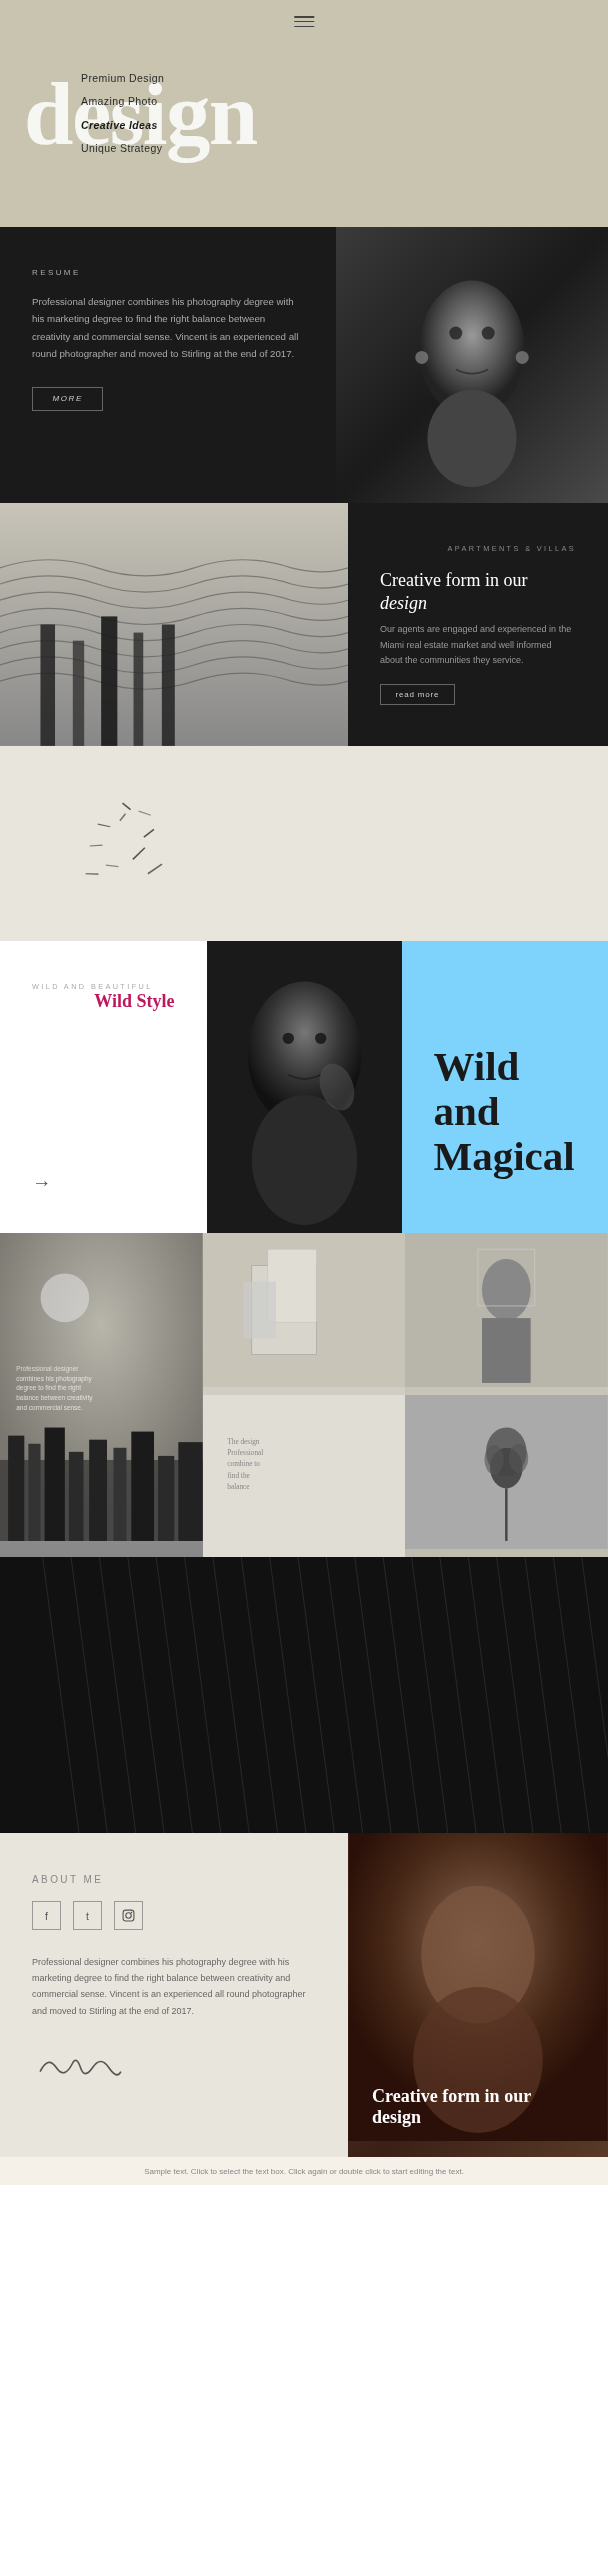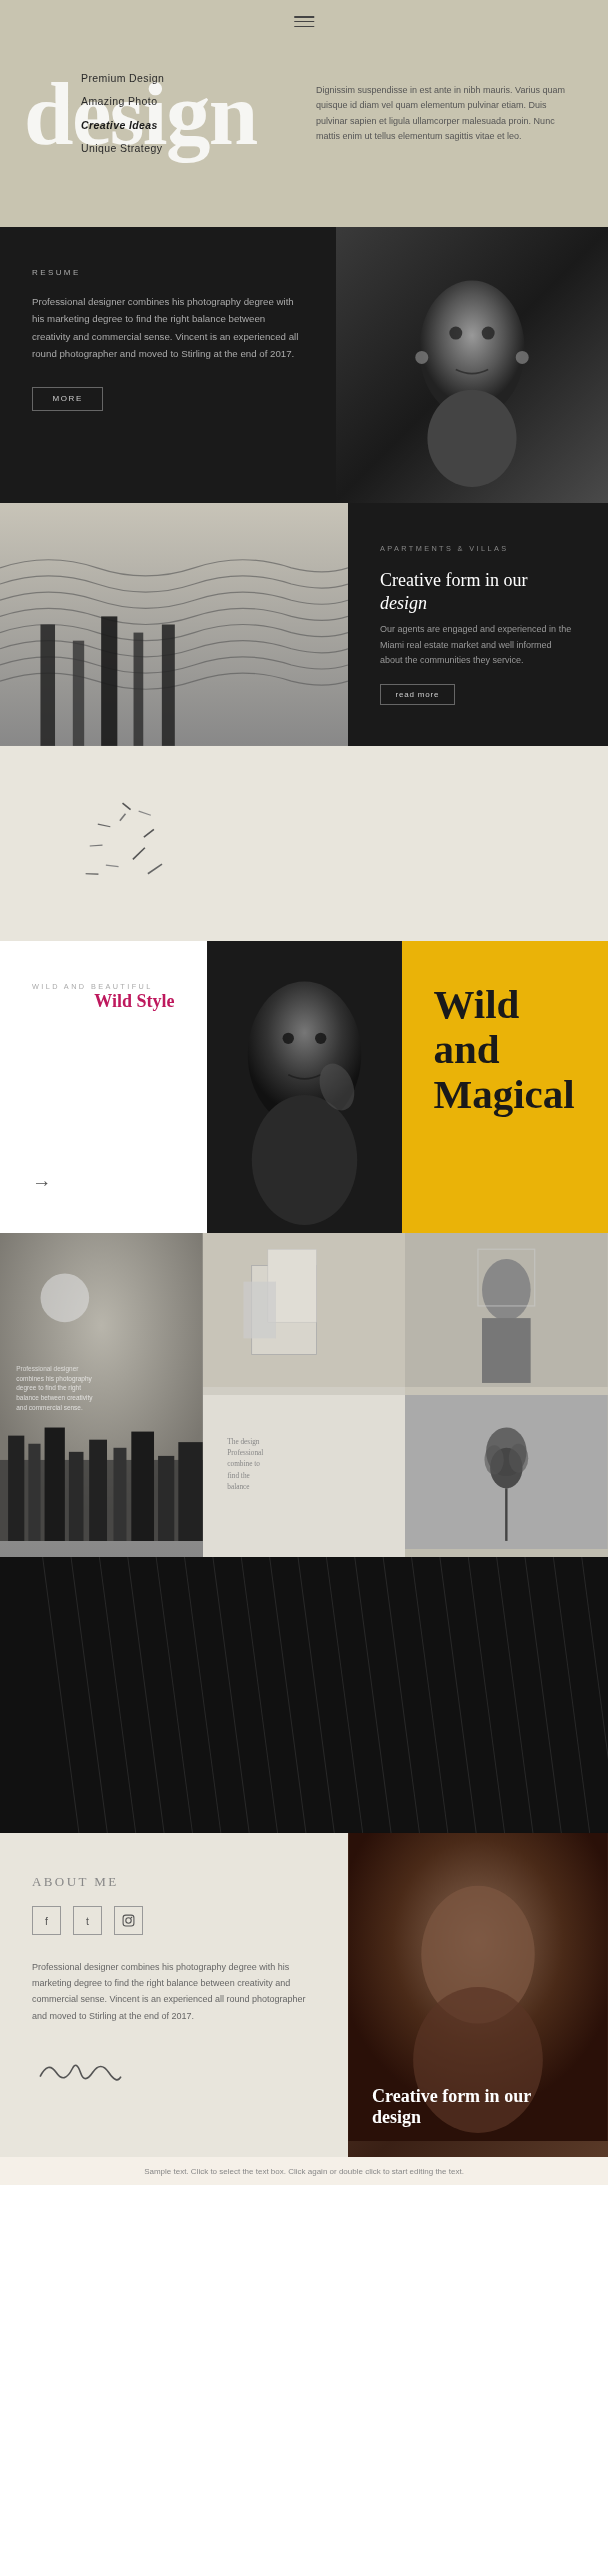--- a/index.html
+++ b/index.html
@@ -121,20 +121,21 @@
       display: inline-block;
       border: 0.8px solid #666;
       color: #ccc;
       font-family: Arial, sans-serif;
       font-size: 8px;
       letter-spacing: 1.6px;
       padding: 6.5px 19.5px;
       text-transform: uppercase;
       text-decoration: none;
       cursor: pointer;
+      font-style: italic;
     }
     .art-director-image {
       flex: 1;
       background: #2a2a2a;
       overflow: hidden;
       display: flex;
       align-items: center;
       justify-content: center;
     }
     .art-director-image .photo-placeholder {
@@ -177,20 +178,21 @@
     .wave-right h2 em {
       font-style: italic;
     }
     .wave-right .subtitle {
       font-family: Arial, sans-serif;
       font-size: 7.3px;
       letter-spacing: 2.4px;
       color: #888;
       text-transform: uppercase;
       margin-bottom: 16px;
+      text-align: right;
     }
     .wave-right p {
       font-family: Arial, sans-serif;
       font-size: 9px;
       color: #999;
       line-height: 1.7;
       margin-bottom: 16px;
     }
     .read-more-btn {
       display: inline-block;
@@ -296,25 +298,25 @@
     .wild-image-inner {
       width: 100%;
       height: 100%;
       background: linear-gradient(180deg, #333 0%, #111 60%, #2a2a2a 100%);
       display: flex;
       align-items: center;
       justify-content: center;
     }
     .wild-right {
       flex: 1;
-      background: #eab308;
-      padding: 41px 32px;
+      background: #7dd3fc;
+      padding: 54px 32px;
       display: flex;
       flex-direction: column;
-      justify-content: flex-start;
+      justify-content: flex-end;
     }
     .wild-right h1 {
       font-size: 41px;
       font-weight: 900;
       line-height: 1.1;
       color: #1a1a1a;
     }
 
     
     .photo-grid {
@@ -382,22 +384,22 @@
     .about-section {
       background: #e8e5dc;
       display: flex;
       min-height: 324px;
     }
     .about-left {
       flex: 1;
       padding: 41px 32px;
     }
     .about-label {
-      font-family: Liberation Serif, serif;
-      font-size: 13px;
+      font-family: Liberation Sans, sans-serif;
+      font-size: 10px;
       letter-spacing: 2.4px;
       color: #888;
       text-transform: uppercase;
       margin-bottom: 16px;
       display: block;
     }
     .social-icons {
       display: flex;
       gap: 12px;
       margin-bottom: 24px;
@@ -474,23 +476,20 @@
 
 <section class="hero">
   <div class="hero-left">
     <div class="hero-design-word">design</div>
     <div class="hero-nav">
       <a href="#">Premium Design</a>
       <a href="#">Amazing Photo</a>
       <a href="#" class="highlight">Creative Ideas</a>
       <a href="#">Unique Strategy</a>
     </div>
-  </div>
-  <div class="hero-right">
-    <p>Dignissim suspendisse in est ante in nibh mauris. Varius quam quisque id diam vel quam elementum pulvinar etiam. Duis pulvinar sapien et ligula ullamcorper malesuada proin. Nunc mattis enim ut tellus elementum sagittis vitae et leo.</p>
   </div>
 </section>
 
 <section class="art-director">
   <div class="art-director-text">
     <div class="resume-label">RESUME</div>
     <p>Professional designer combines his photography degree with his marketing degree to find the right balance between creativity and commercial sense. Vincent is an experienced all round photographer and moved to Stirling at the end of 2017.</p>
     <a class="more-btn">MORE</a>
   </div>
   <div class="art-director-image">

